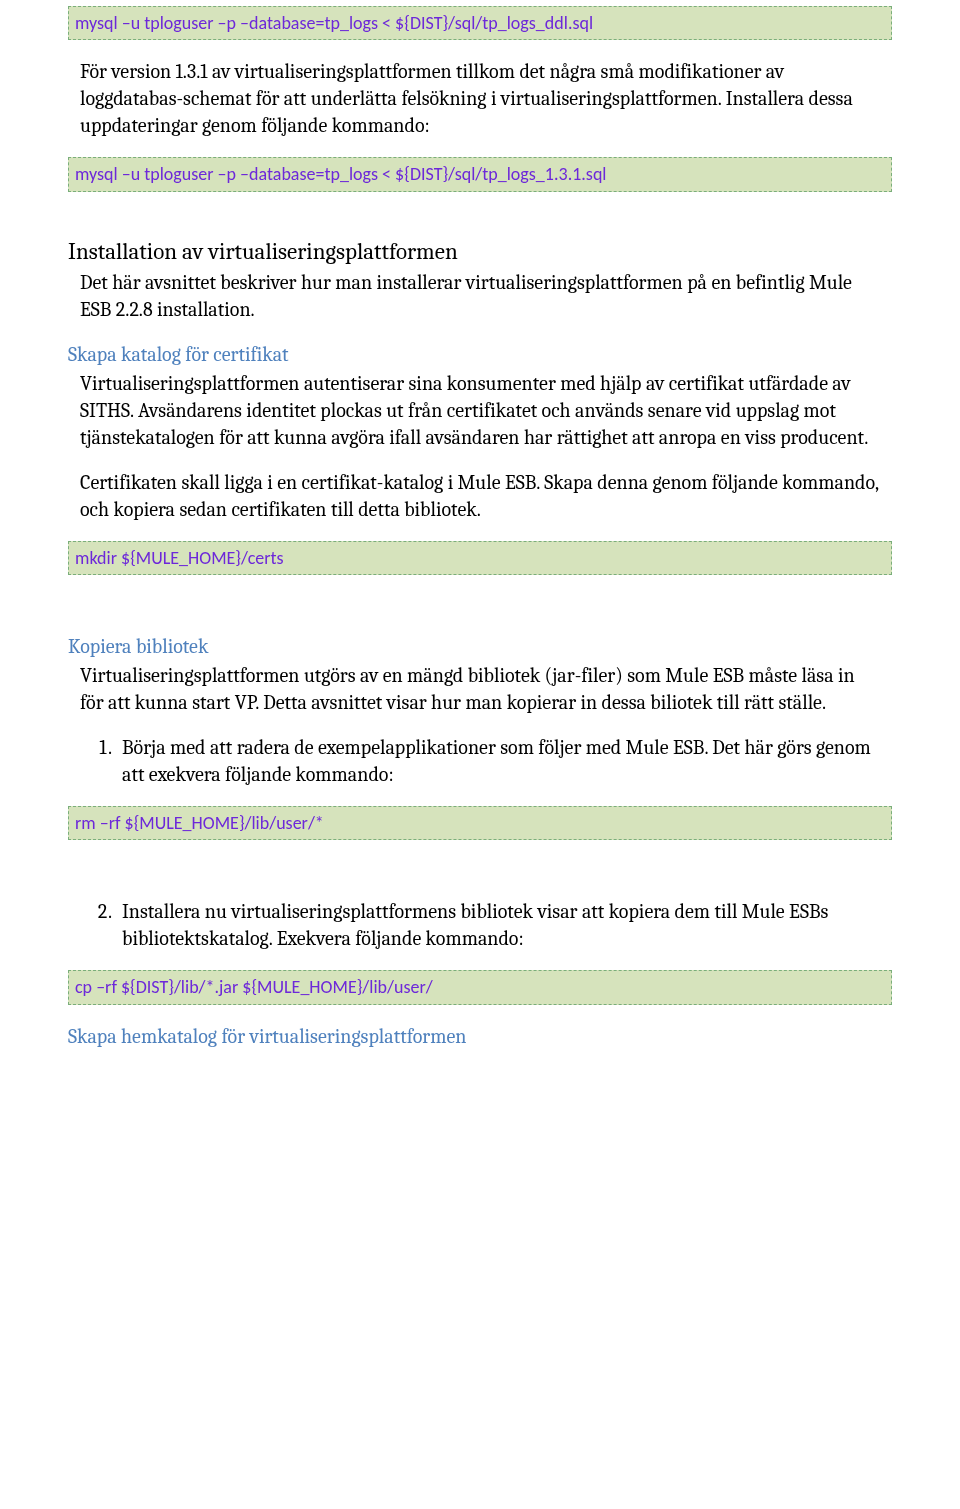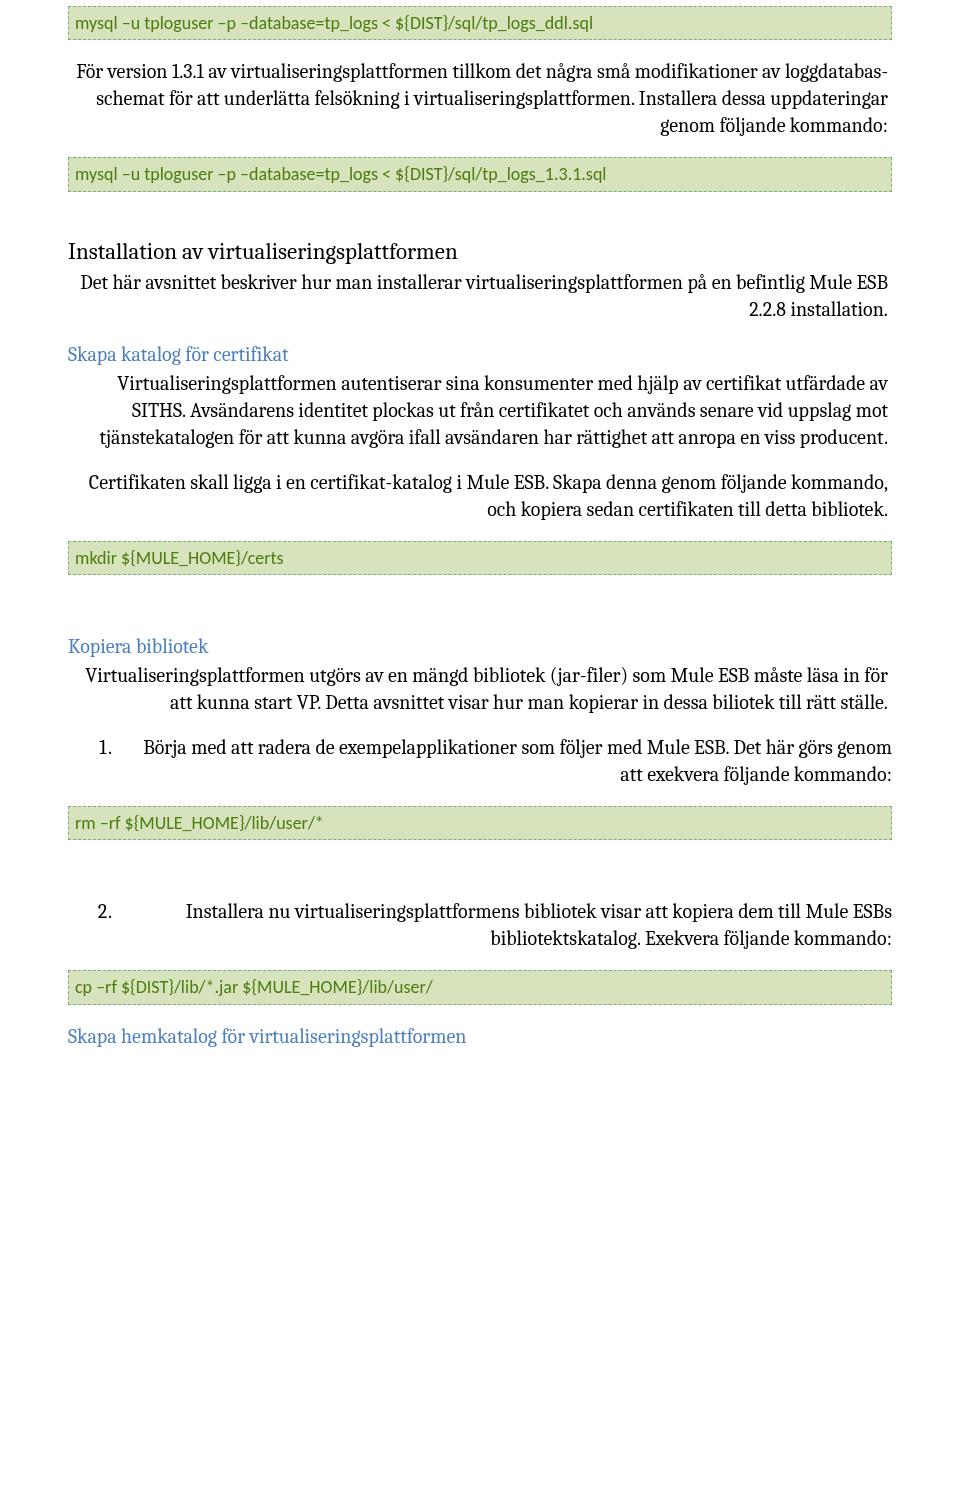--- a/index.html
+++ b/index.html
@@ -17,25 +17,24 @@
       padding: 0 68px 40px 68px;
       box-sizing: border-box;
     }
     .code-block {
       background: #d6e3bc;
       border: 1px dashed #7aae7a;
       font-family: Calibri, Arial, sans-serif;
       font-size: 18px;
       padding: 4px 6px;
       margin: 6px 0;
-      color: #4d7c0f;
+      color: #6d28d9;
     }
     p {
-      margin: 18px 4px;
-      text-align: right;
+      margin: 18px 12px;
     }
     .h2 {
       color: #000000;
       font-family: Cambria, Georgia, serif;
       font-size: 23px;
       font-weight: normal;
       margin-top: 20px;
       margin-bottom: 2px;
       display: block;
     }
@@ -47,21 +46,20 @@
       margin-top: 18px;
       margin-bottom: 2px;
       display: block;
     }
     .after-heading {
       margin-top: 0;
     }
     ol.num {
       padding-left: 48px;
       margin: 18px 0;
-      text-align: right;
     }
     ol.num > li {
       padding-left: 6px;
       margin-bottom: 6px;
     }
     .spacer-sm { height: 18px; }
     .spacer-md { height: 34px; }
     .tight-top { margin-top: 18px; }
   </style>
 </head>

